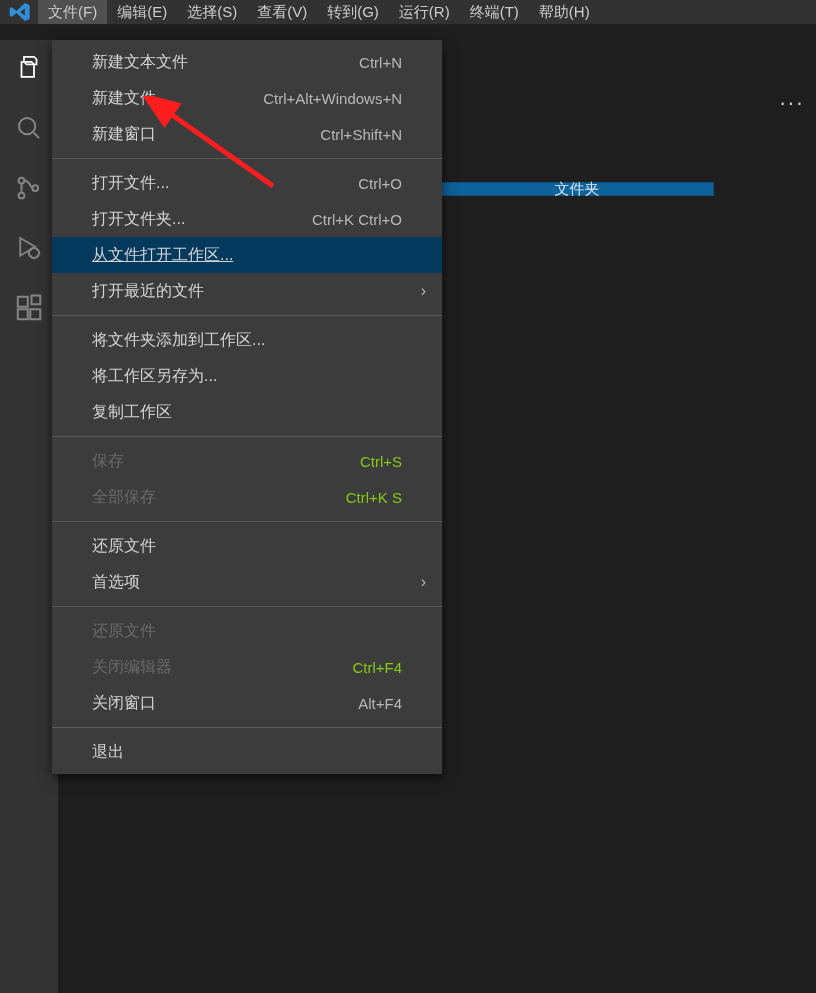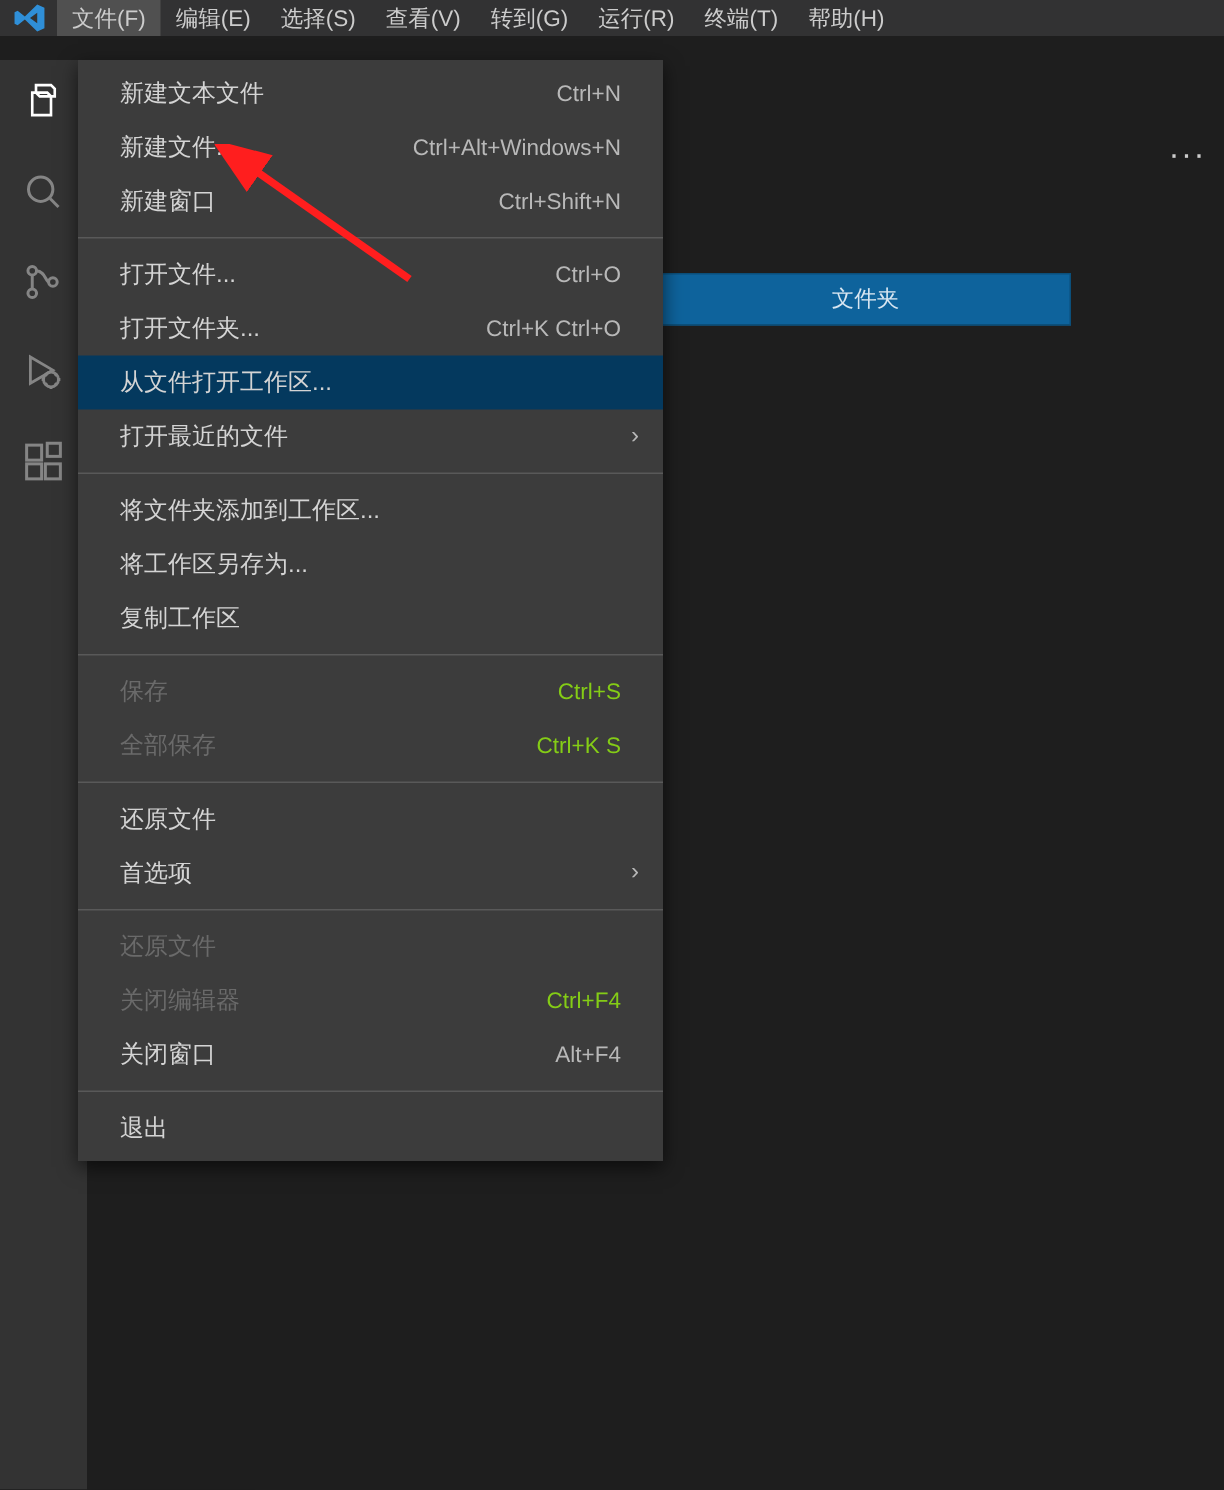--- a/index.html
+++ b/index.html
@@ -14,32 +14,32 @@
 
     
     .activitybar { position:absolute; left:0; top:40px; bottom:0; width:58px; background:#333333; display:flex; flex-direction:column; align-items:center; padding-top:12px; gap:28px; }
     .act-icon { width:32px; height:32px; display:flex; align-items:center; justify-content:center; color:#858585; }
     .act-icon.active { color:#ffffff; }
 
     
     .editor { position:absolute; left:58px; right:0; top:40px; bottom:0; background:#1e1e1e; }
 
     
-    .bg-button { position:absolute; left:382px; top:142px; width:274px; height:35px; background:#0e639c; border:1px solid #0b4f7a; color:#d8e6f1; font-size:15px; display:flex; align-items:center; justify-content:center; }
+    .bg-button { position:absolute; left:382px; top:142px; width:274px; height:14px; background:#0e639c; border:1px solid #0b4f7a; color:#d8e6f1; font-size:15px; display:flex; align-items:center; justify-content:center; }
 
     
     .dots { position:absolute; top:50px; right:12px; color:#cccccc; font-size:22px; letter-spacing:1px; }
 
     
     .dropdown { position:absolute; left:52px; top:40px; width:390px; background:#3c3c3c; box-shadow:0 4px 12px rgba(0,0,0,.6); padding:4px 0; z-index:50;}
-    .dd-row { height:36px; display:flex; align-items:center; justify-content:space-between; padding:0 28px; font-size:16px; color:#d4d4d4; cursor:default; position:relative;}
+    .dd-row { height:36px; display:flex; align-items:center; justify-content:space-between; padding:0 40px; font-size:16px; color:#d4d4d4; cursor:default; position:relative;}
     .dd-row .short { color:#b8b8b8; font-size:15px;}
     .dd-row.disabled { color:#6a6a6a;}
     .dd-row.disabled .short{ color:#84cc16;}
-    .dd-row.hover { background:#04395e; }
+    .dd-row.hover { background:#04395e;text-decoration:underline; }
     .dd-sep { height:1px; background:#595959; margin:6px 0; }
     .sub-arrow { position:absolute; right:16px; font-size:16px; color:#b8b8b8;}
 
     
     .arrow { position:absolute; left:143px; top:96px; z-index:100; pointer-events:none;}
   </style>
 </head>
 <body>
 
 <div class="titlebar">

